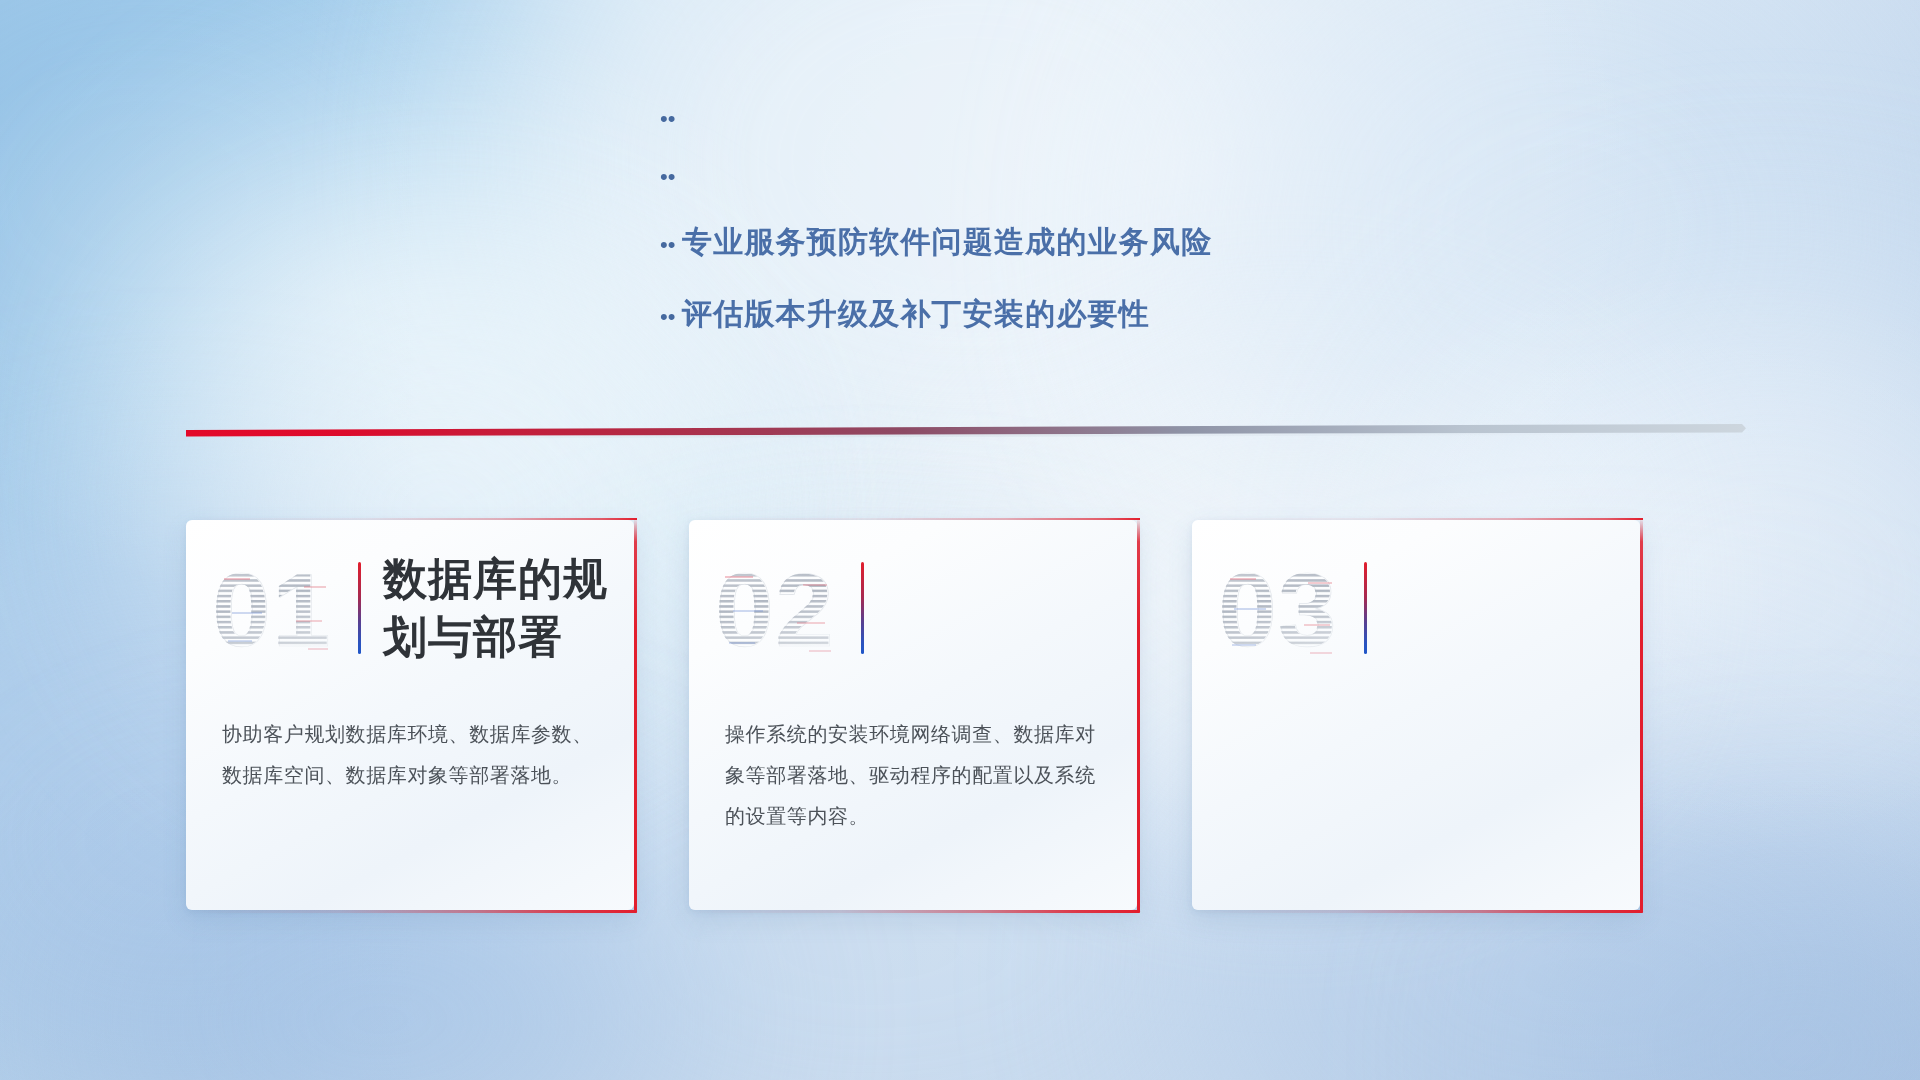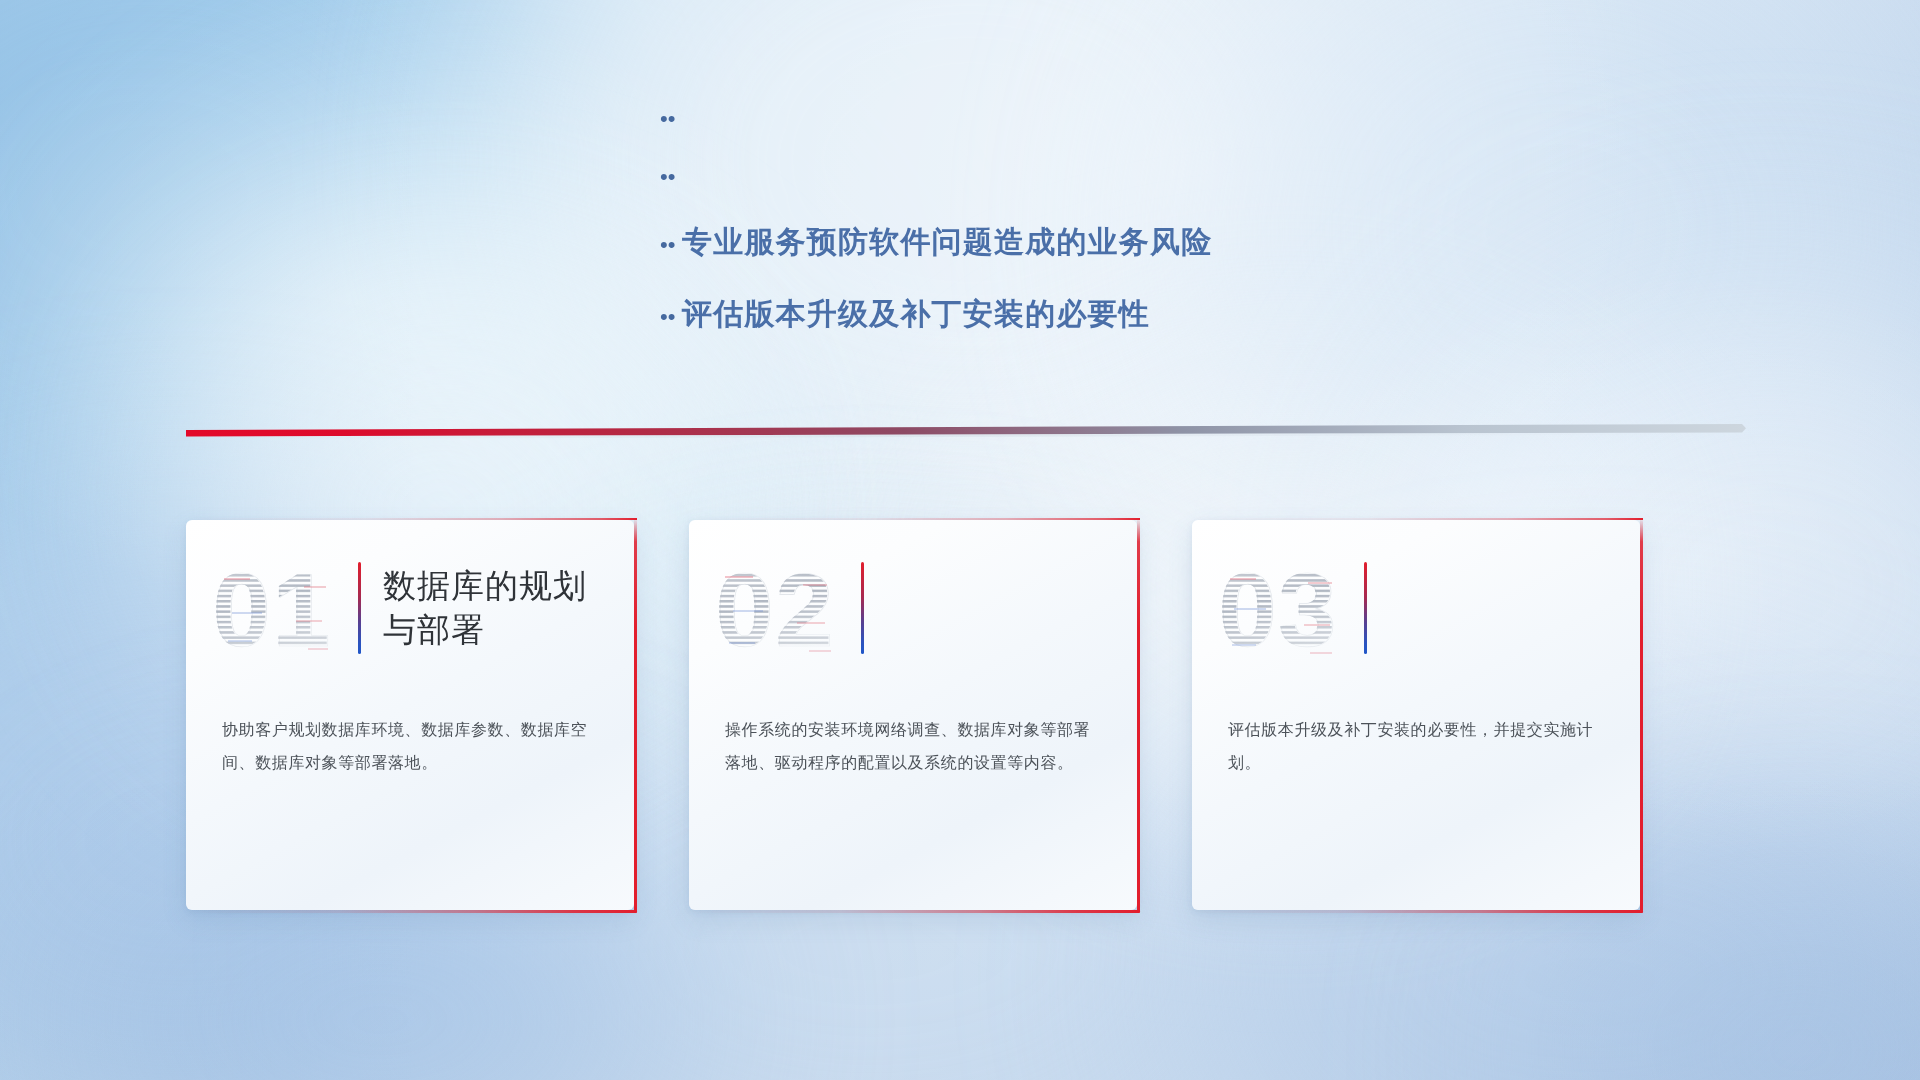--- a/index.html
+++ b/index.html
@@ -199,31 +199,31 @@
   .card-accent-bar {
     flex: 0 0 3px;
     width: 3px;
     height: 92px;
     margin: 0 22px 0 10px;
     background: linear-gradient(to bottom, #e21e2d 0%, #a8294f 38%, #5a3f8f 64%, #2b53bf 88%, #2057c9 100%);
     border-radius: 2px;
   }
 
   .card-title {
-    font-size: 33px;
+    font-size: 44px;
     line-height: 1.32;
     color: #2f3338;
-    font-weight: 400;
+    font-weight: 700;
     letter-spacing: 1px;
     flex: 1 1 auto;
   }
 
   .card-body {
     padding: 18px 36px 0 36px;
-    font-size: 16px;
+    font-size: 20px;
     line-height: 2.05;
     color: #4c5259;
     letter-spacing: .6px;
   }
 </style>
 </head>
 <body>
 
 <div id="slide">
 
@@ -401,17 +401,16 @@
               <rect x="20" y="60" width="32" height="2" fill="#5b7fd0" opacity=".55"></rect>
               <rect x="90" y="76" width="26" height="2" fill="#e06070" opacity=".55"></rect>
               <rect x="18" y="96" width="24" height="2" fill="#5b7fd0" opacity=".5"></rect>
               <rect x="96" y="104" width="22" height="2" fill="#e06070" opacity=".45"></rect>
             </g>
           </svg>
         </div>
         <div class="card-accent-bar"></div>
       </div>
 
-      <div class="card-body">评估版本升级及补丁安装的必要性，并提交实施计划。</div>
     </div>
 
   </div>
 </div>
 
 </body></html>

